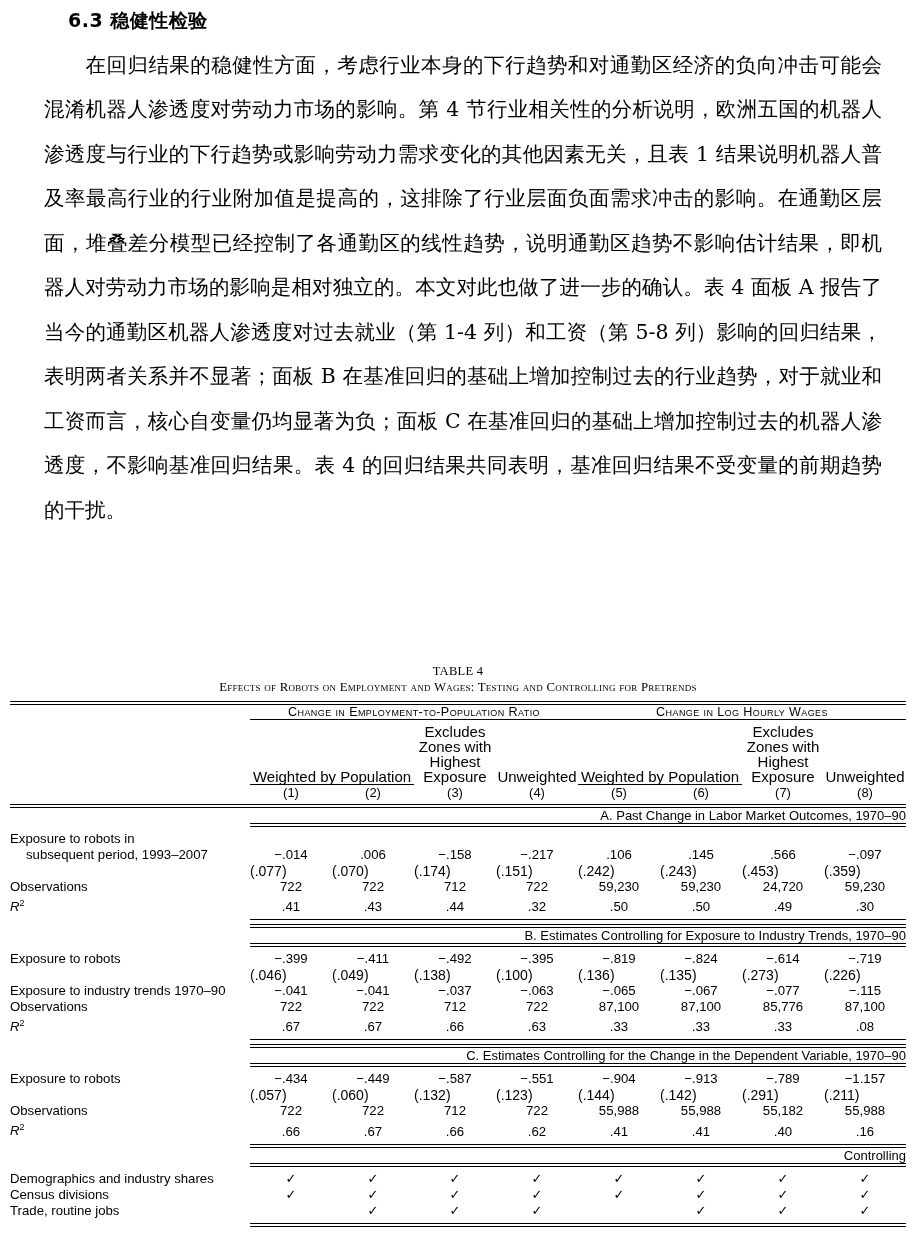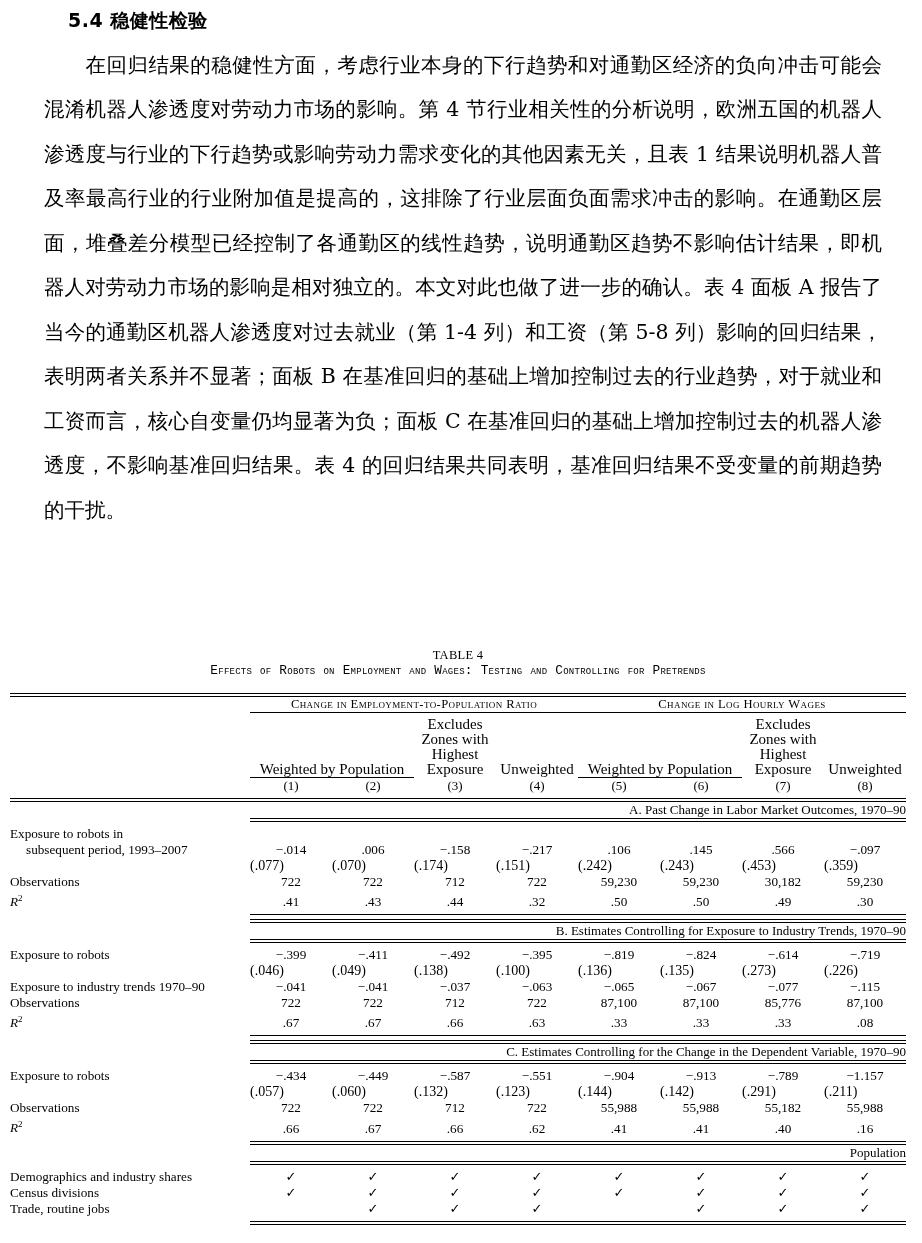--- a/index.html
+++ b/index.html
@@ -40,46 +40,46 @@
     text-justify: inter-character;
     margin: 8px 0 0 0;
     letter-spacing: 0px;
   }
   .body-para .indent { display: inline-block; width: 41px; }
 
   
   .table-wrap {
     position: absolute;
     left: 10px;
-    top: 648px;
+    top: 664px;
     width: 896px;
   }
   .tbl-title1 {
     text-align: center;
     font-size: 12.5px;
     font-family: "Liberation Serif", serif;
     letter-spacing: 0.3px;
     line-height: 14px;
   }
   .tbl-title2 {
     text-align: center;
     font-size: 12.8px;
     font-variant: small-caps;
-    font-family: Liberation Mono, monospace;
+    font-family: Liberation Serif, serif;
     letter-spacing: 0.25px;
     line-height: 16px;
     margin-top: 1px;
   }
 
   table.t4 {
     border-collapse: collapse;
     width: 896px;
-    font-family: Liberation Serif, serif;
+    font-family: Liberation Sans, sans-serif;
     font-size: 13px;
-    margin-top: 14px;
+    margin-top: 6px;
   }
   table.t4 td, table.t4 th {
     padding: 0;
     vertical-align: bottom;
     font-weight: normal;
   }
 
   
   .rule-double { border-top: 1px solid #000; border-bottom: 1px solid #000; height: 2px; padding: 0 !important; line-height: 0; font-size:0; }
   .rule-single { border-top: 1px solid #000; height: 0; padding: 0 !important; line-height:0; font-size:0; }
@@ -113,21 +113,21 @@
   .rowlabel.ind { padding-left: 16px; }
   .check { text-align:center; font-size: 13px; line-height: 16px; }
 
   .ital { font-style: italic; }
   sup.r2 { font-size: 9px; vertical-align: super; font-style: normal; }
 </style>
 </head>
 <body>
 
 <div class="page-body">
-  <div class="section-heading">5.4 稳健性检验</div>
+  <div class="section-heading">6.3 稳健性检验</div>
   <p class="body-para"><span class="indent"></span><span>在回归结果的稳健性方面，考虑行业本身的下行趋势和对通勤区经济的负向冲击可能会混淆机器人渗透度对劳动力市场的影响。第 4 节行业相关性的分析说明，欧洲五国的机器人渗透度与行业的下行趋势或影响劳动力需求变化的其他因素无关，且表 1 结果说明机器人普及率最高行业的行业附加值是提高的，这排除了行业层面负面需求冲击的影响。在通勤区层面，堆叠差分模型已经控制了各通勤区的线性趋势，说明通勤区趋势不影响估计结果，即机器人对劳动力市场的影响是相对独立的。本文对此也做了进一步的确认。表 4 面板 A 报告了当今的通勤区机器人渗透度对过去就业（第 1-4 列）和工资（第 5-8 列）影响的回归结果，表明两者关系并不显著；面板 B 在基准回归的基础上增加控制过去的行业趋势，对于就业和工资而言，核心自变量仍均显著为负；面板 C 在基准回归的基础上增加控制过去的机器人渗透度，不影响基准回归结果。表 4 的回归结果共同表明，基准回归结果不受变量的前期趋势的干扰。</span></p>
 </div>
 
 <div class="table-wrap">
 
   <div class="tbl-title1">TABLE 4</div>
   <div class="tbl-title2">Effects of Robots on Employment and Wages: Testing and Controlling for Pretrends</div>
 
   <table class="t4">
     <colgroup>
@@ -236,21 +236,21 @@
       <td class="se">(.359)</td>
     </tr>
     <tr>
       <td class="rowlabel">Observations</td>
       <td class="val">722</td>
       <td class="val">722</td>
       <td class="val">712</td>
       <td class="val">722</td>
       <td class="val">59,230</td>
       <td class="val">59,230</td>
-      <td class="val">30,182</td>
+      <td class="val">24,720</td>
       <td class="val">59,230</td>
     </tr>
     <tr>
       <td class="rowlabel"><span class="ital">R</span><sup class="r2">2</sup></td>
       <td class="val">.41</td>
       <td class="val">.43</td>
       <td class="val">.44</td>
       <td class="val">.32</td>
       <td class="val">.50</td>
       <td class="val">.50</td>
@@ -418,21 +418,21 @@
     <tr class="sp-row">
           <td colspan="9"></td>
         </tr>
     <tr>
           <td></td>
           <td class="rule-double" colspan="8"></td>
         </tr>
 
     <tr>
       <td></td>
-      <td class="panel-head" colspan="8">Population</td>
+      <td class="panel-head" colspan="8">Controlling</td>
     </tr>
     <tr>
           <td></td>
           <td class="rule-double" colspan="8"></td>
         </tr>
     <tr class="sp-row">
           <td colspan="9"></td>
         </tr>
 
     <tr>

